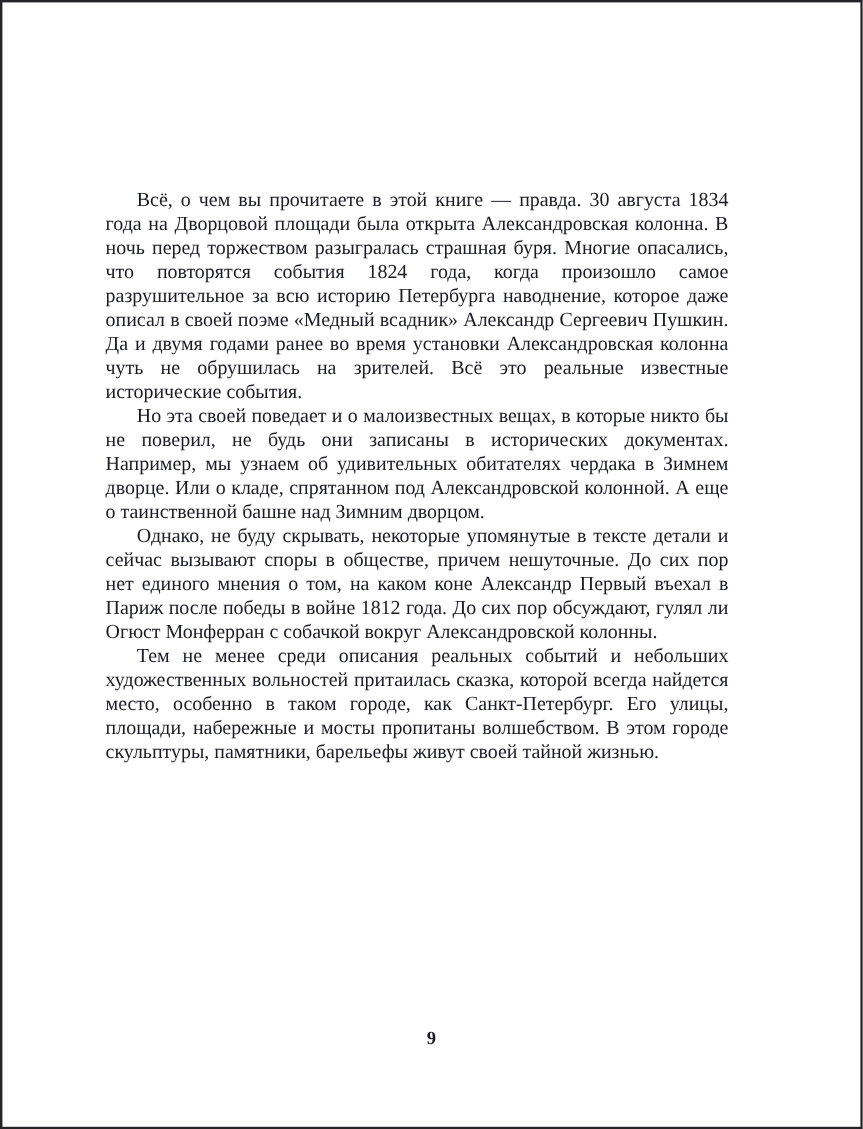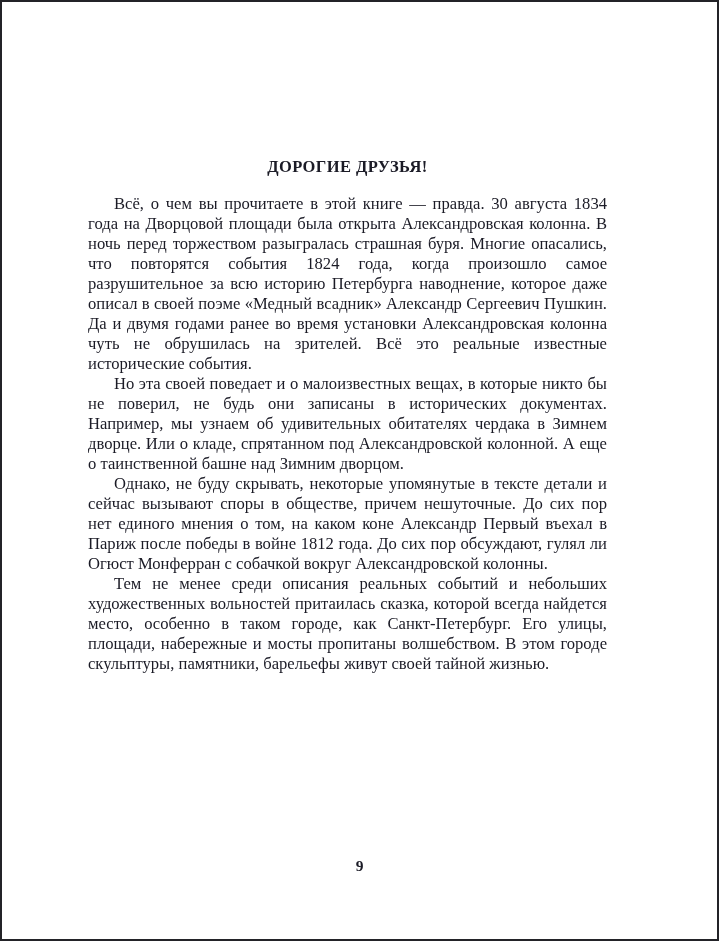--- a/index.html
+++ b/index.html
@@ -60,21 +60,20 @@
     color: #1b1b26;
   }
 </style>
 </head>
 <body>
 
 <div class="page">
 
   <div class="text-block">
 
-    <h1 class="chapter-heading">ДОРОГИЕ ДРУЗЬЯ!</h1>
 
     <p class="body-paragraph">Всё, о чем вы прочитаете в этой книге — правда. 30 августа 1834 года на Дворцовой площади была открыта Александровская колонна. В ночь перед торжеством разыгралась страшная буря. Многие опасались, что повторятся события 1824 года, когда произошло самое разрушительное за всю историю Петербурга наводнение, которое даже описал в своей поэме «Медный всадник» Александр Сергеевич Пушкин. Да и двумя годами ранее во время установки Александровская колонна чуть не обрушилась на зрителей. Всё это реальные известные исторические события.</p>
 
     <p class="body-paragraph">Но эта своей поведает и о малоизвестных вещах, в которые никто бы не поверил, не будь они записаны в исторических документах. Например, мы узнаем об удивительных обитателях чердака в Зимнем дворце. Или о кладе, спрятанном под Александровской колонной. А еще о таинственной башне над Зимним дворцом.</p>
 
     <p class="body-paragraph">Однако, не буду скрывать, некоторые упомянутые в тексте детали и сейчас вызывают споры в обществе, причем нешуточные. До сих пор нет единого мнения о том, на каком коне Александр Первый въехал в Париж после победы в войне 1812 года. До сих пор обсуждают, гулял ли Огюст Монферран с собачкой вокруг Александровской колонны.</p>
 
     <p class="body-paragraph">Тем не менее среди описания реальных событий и небольших художественных вольностей притаилась сказка, которой всегда найдется место, особенно в таком городе, как Санкт-Петербург. Его улицы, площади, набережные и мосты пропитаны волшебством. В этом городе скульптуры, памятники, барельефы живут своей тайной жизнью.</p>
 
   </div>

